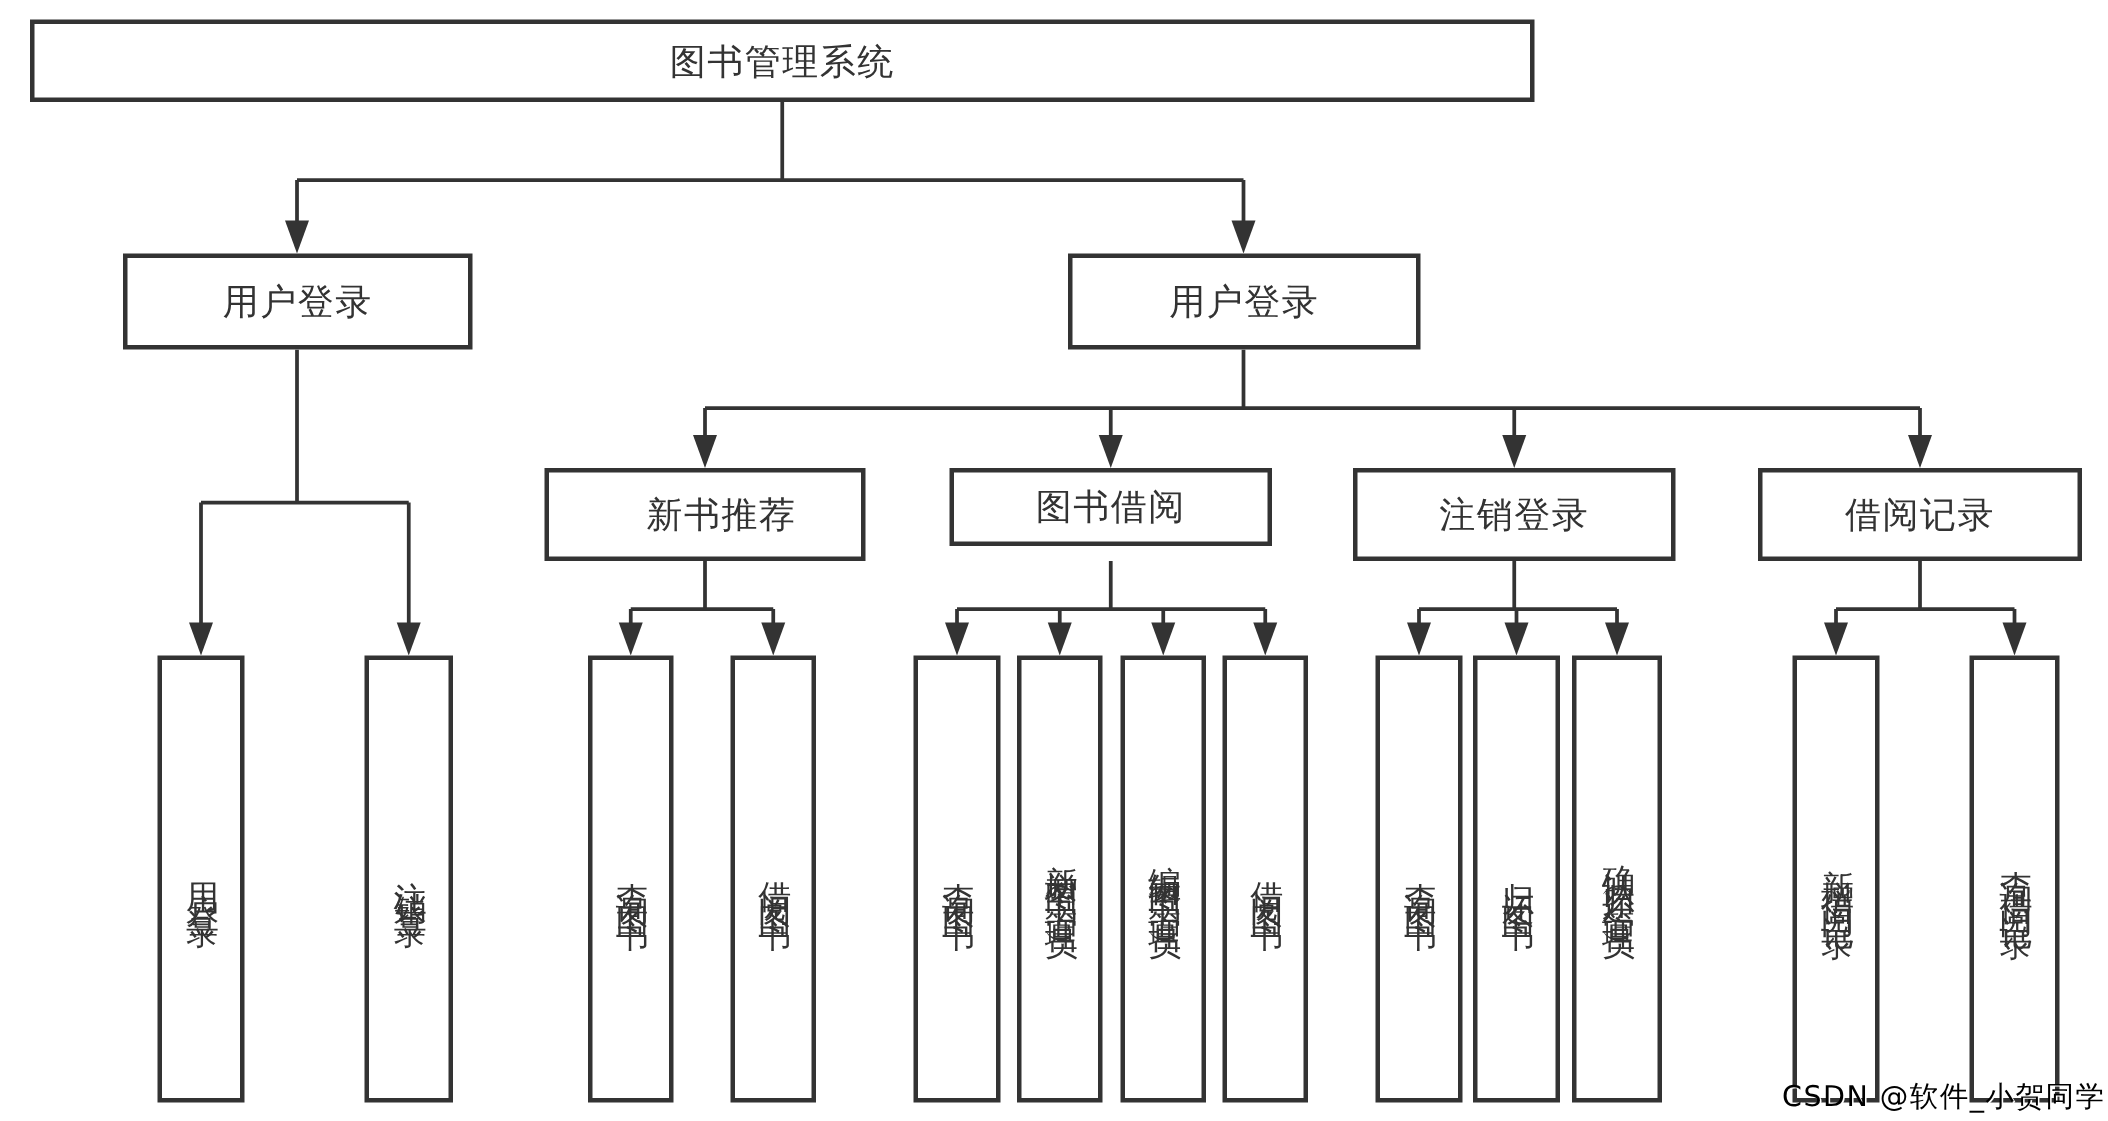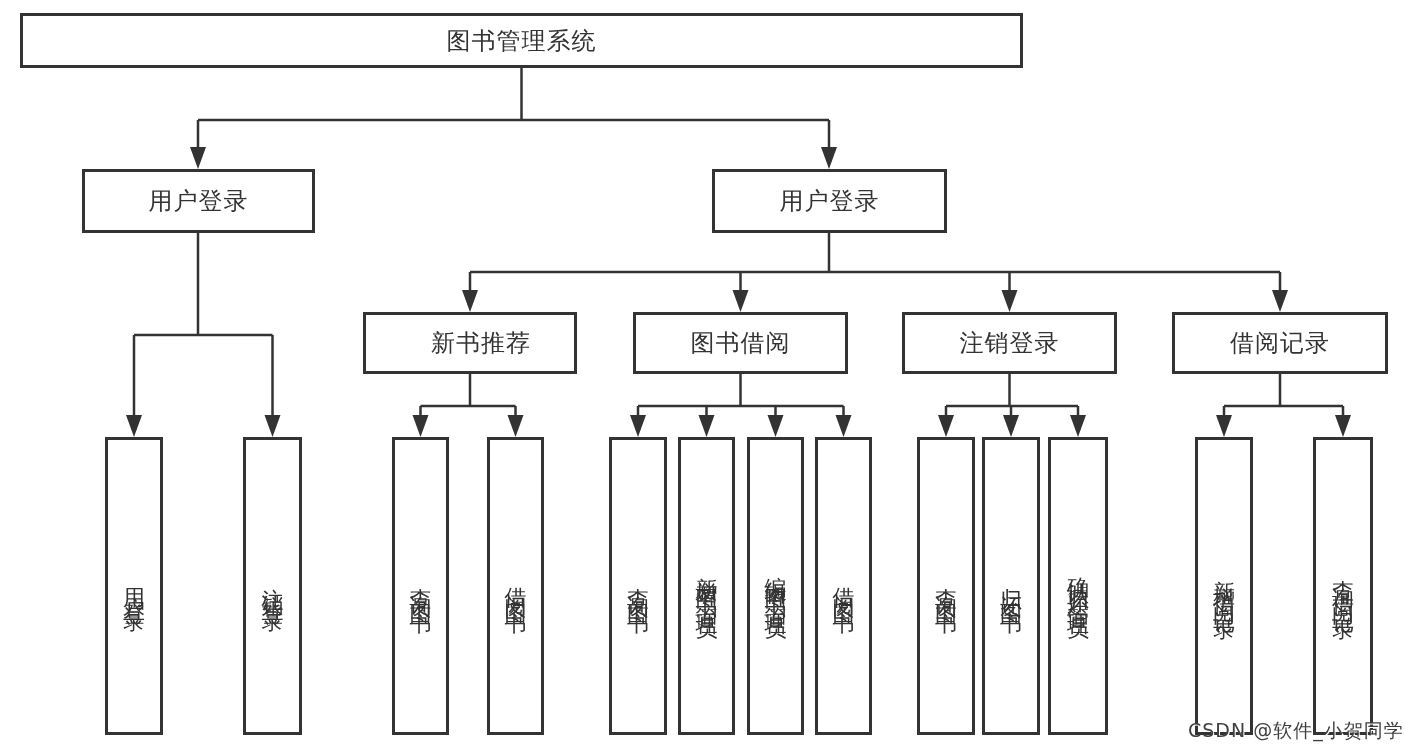--- a/index.html
+++ b/index.html
@@ -44,21 +44,21 @@
   #connectors line, #connectors polyline{
     stroke:#333333;
     stroke-width:2.5;
     fill:none;
   }
   #connectors polygon{ fill:#333333; stroke:none; }
   .watermark{
     position:absolute;
     left:1188px;top:718px;
     font-size:19px;
-    color:#404040;
+    color:#000000;
     letter-spacing:1px;
     text-shadow:1px 1px 0 #ffffff;
     white-space:nowrap;
   }
 </style>
 </head>
 <body>
 
 <div id="stage">
 
@@ -131,21 +131,21 @@
   <div class="box" style="left:82px;top:169px;width:233px;height:64px;">
     <span class="hlabel">用户登录</span>
   </div>
   <div class="box" style="left:712px;top:169px;width:235px;height:64px;">
     <span class="hlabel">用户登录</span>
   </div>
 
   <div class="box" style="left:363px;top:312px;width:214px;height:62px;padding-left:22px;">
     <span class="hlabel">新书推荐</span>
   </div>
-  <div class="box" style="left:633px;top:312px;width:215px;height:62px;">
+  <div class="box" style="left:633px;top:312px;width:215px;height:52px;">
     <span class="hlabel">图书借阅</span>
   </div>
   <div class="box" style="left:902px;top:312px;width:215px;height:62px;">
     <span class="hlabel">注销登录</span>
   </div>
   <div class="box" style="left:1172px;top:312px;width:216px;height:62px;">
     <span class="hlabel">借阅记录</span>
   </div>
 
   <div class="box vbox" style="left:105px;width:58px;">

